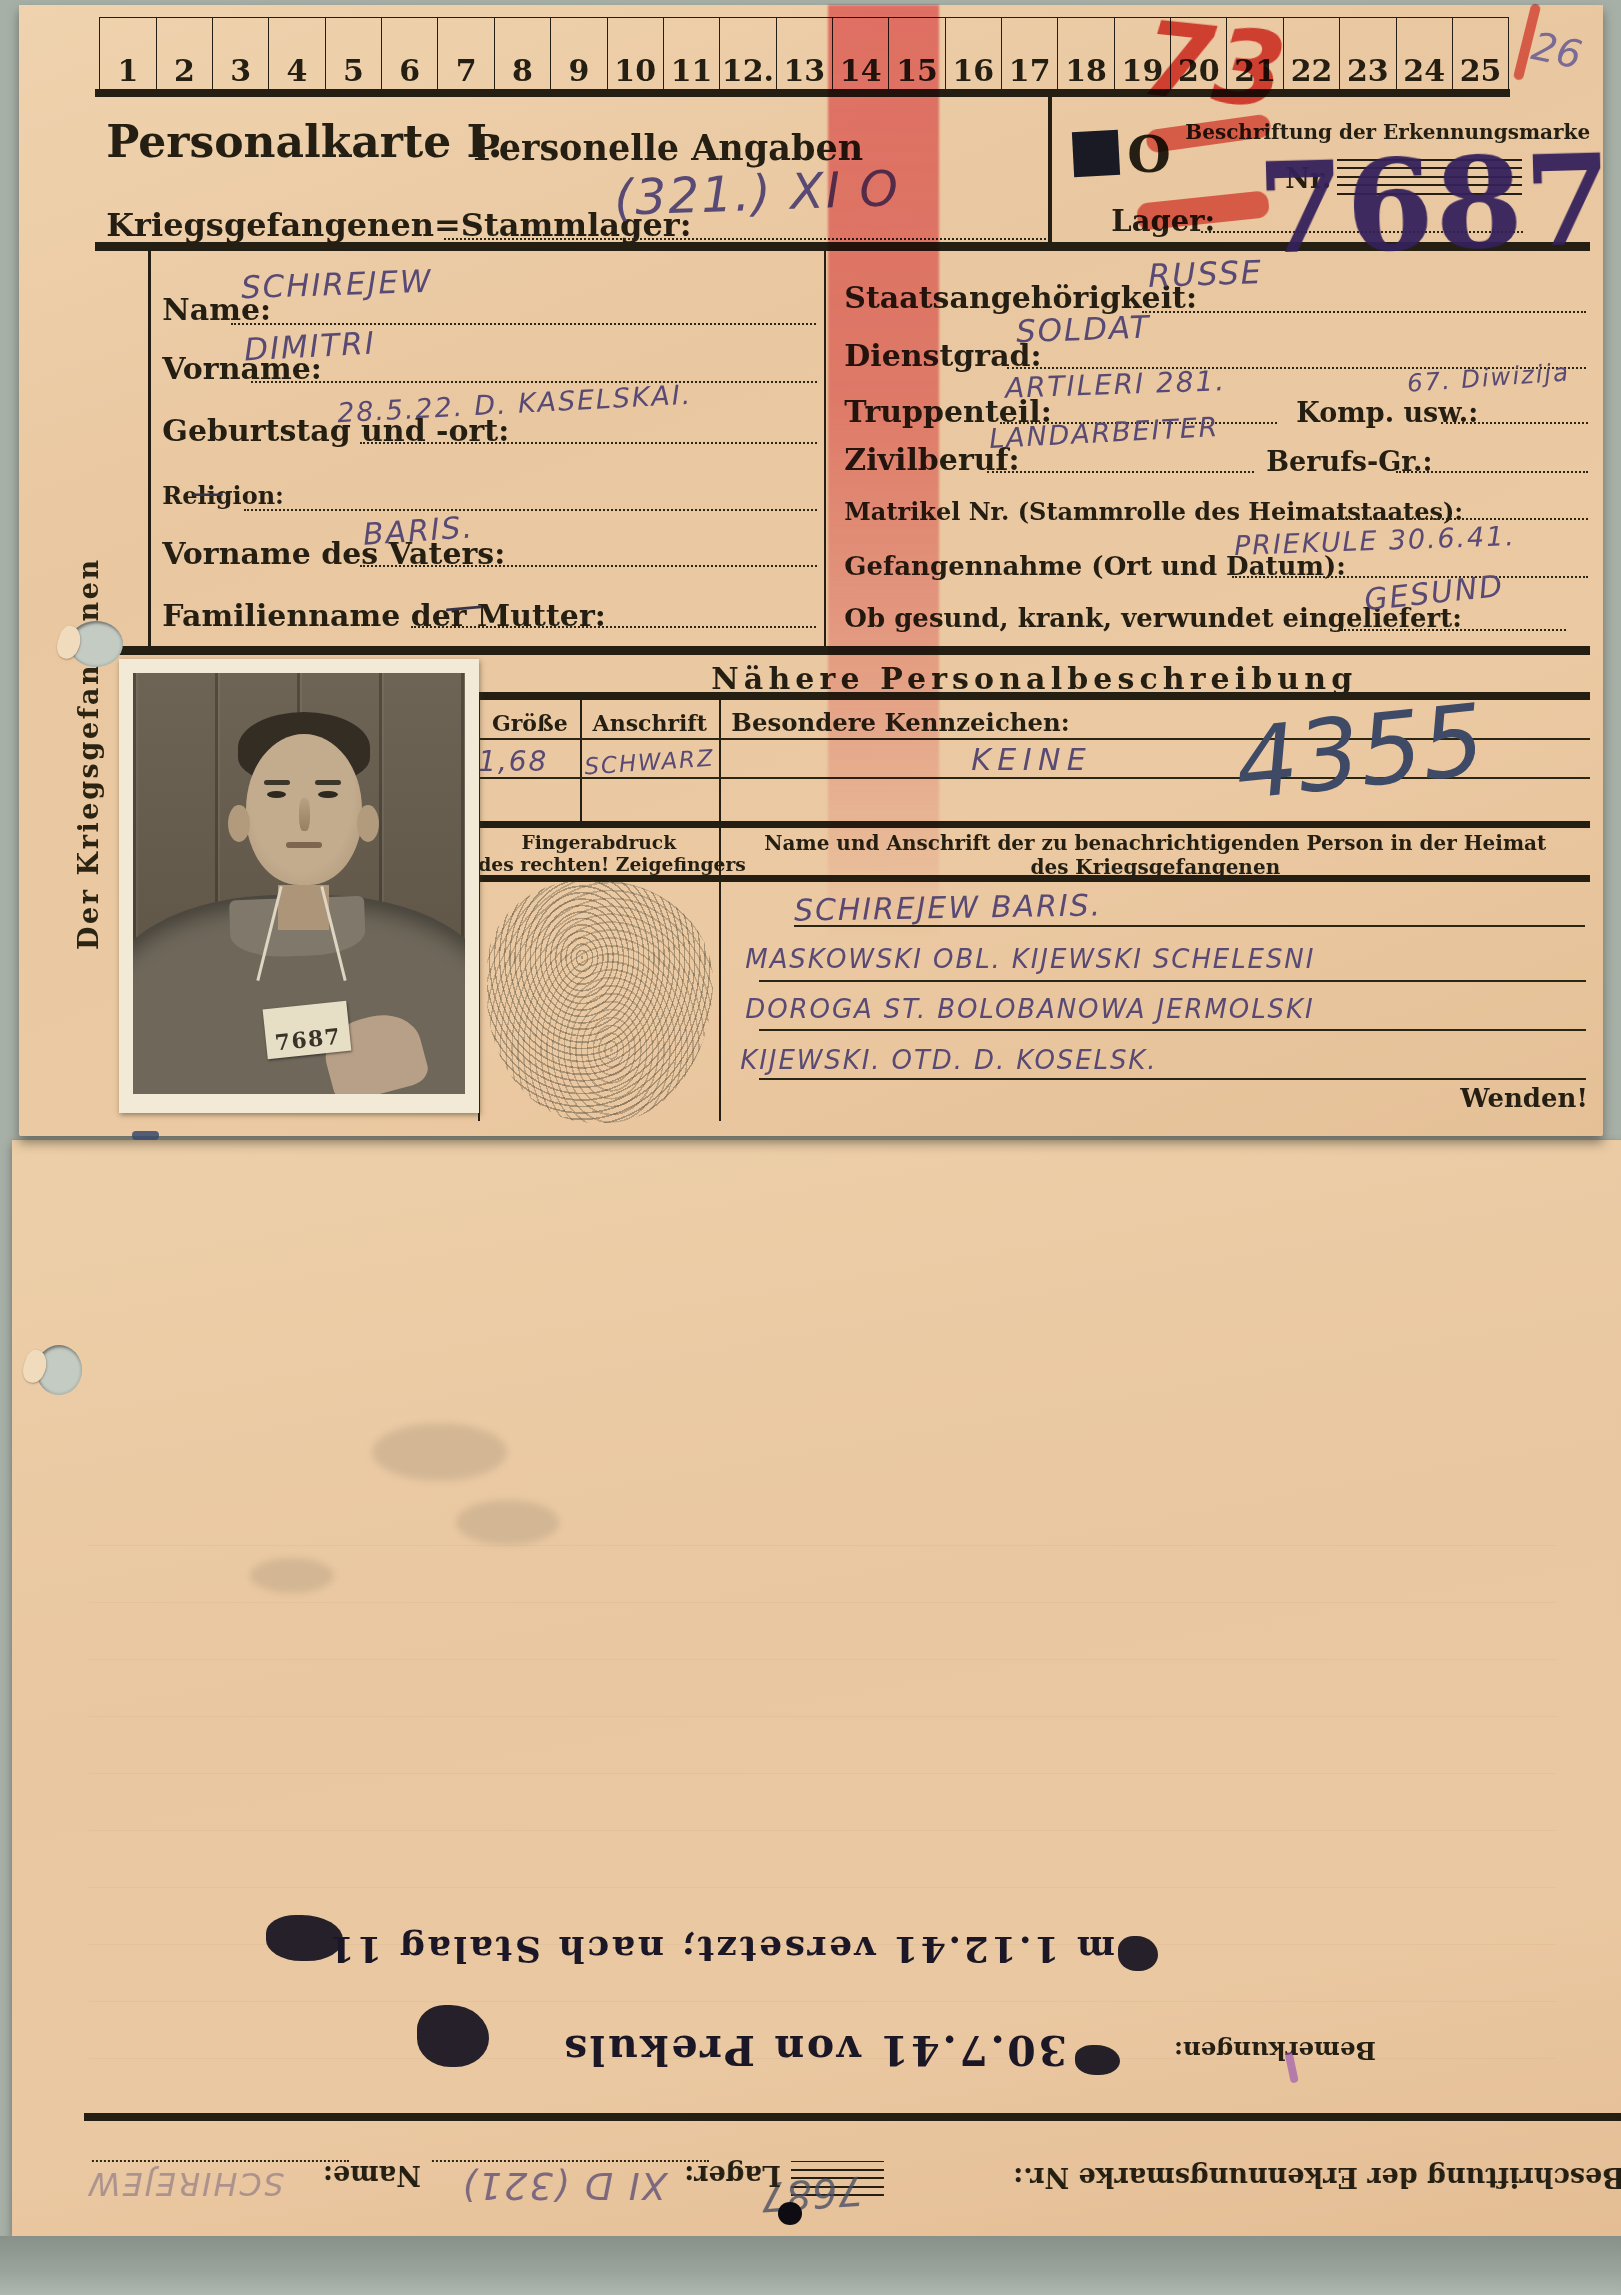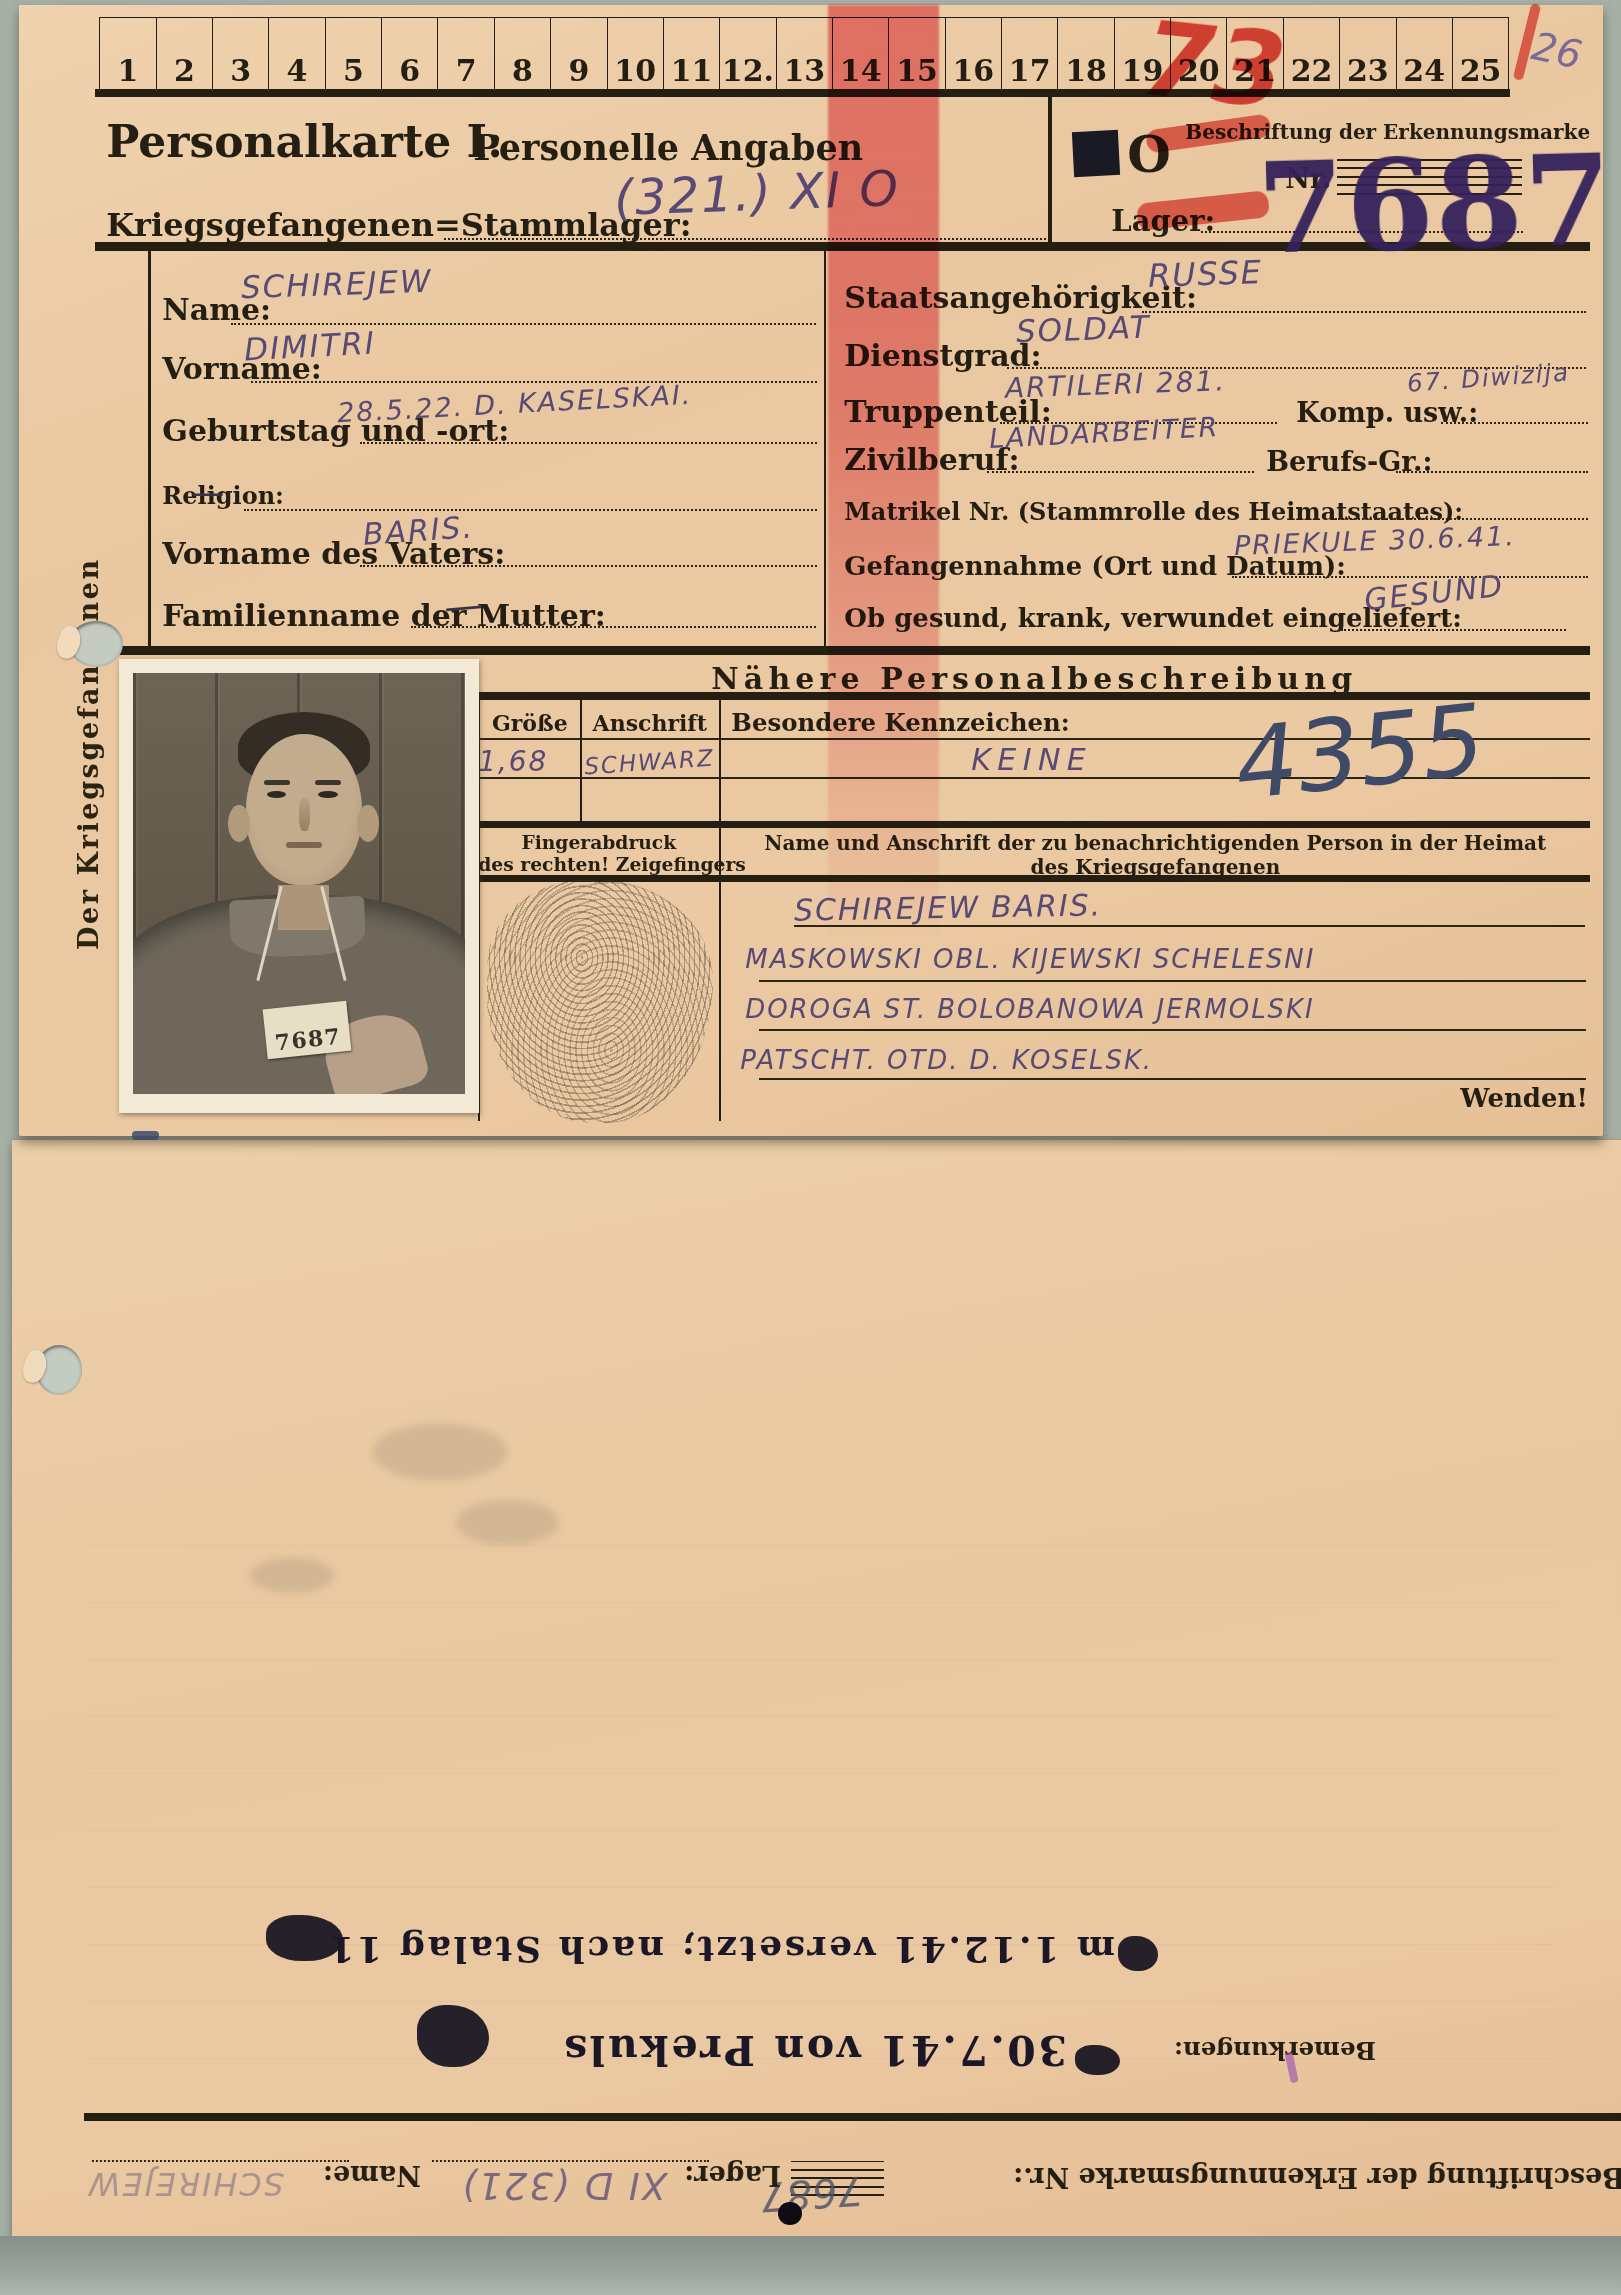--- a/index.html
+++ b/index.html
@@ -296,21 +296,21 @@
 
   <div class="abs fingerprint"></div>
 
   <div class="abs thin" style="left:775px;top:920px;width:791px;"></div>
   <div class="abs thin" style="left:740px;top:975px;width:827px;"></div>
   <div class="abs thin" style="left:740px;top:1024px;width:827px;"></div>
   <div class="abs thin" style="left:740px;top:1073px;width:827px;"></div>
   <div class="abs hw" style="left:775px;top:885px;font-size:30px;transform:rotate(-1deg);">SCHIREJEW BARIS.</div>
   <div class="abs hw" style="left:726px;top:939px;font-size:26px;">MASKOWSKI OBL. KIJEWSKI SCHELESNI</div>
   <div class="abs hw" style="left:726px;top:989px;font-size:26px;">DOROGA ST. BOLOBANOWA JERMOLSKI</div>
-  <div class="abs hw" style="left:721px;top:1040px;font-size:26px;">PATSCHT. OTD. D. KOSELSK.</div>
+  <div class="abs hw" style="left:721px;top:1040px;font-size:26px;">KIJEWSKI. OTD. D. KOSELSK.</div>
   <div class="abs lbl" style="left:1441px;top:1078px;font-size:26px;">Wenden!</div>
 
   <div class="abs photo">
     <div class="photo-img">
       <div class="planks"></div>
       <div class="coat"></div>
       <div class="collar"></div>
       <div class="neck"></div>
       <div class="hair"></div>
       <div class="face">

